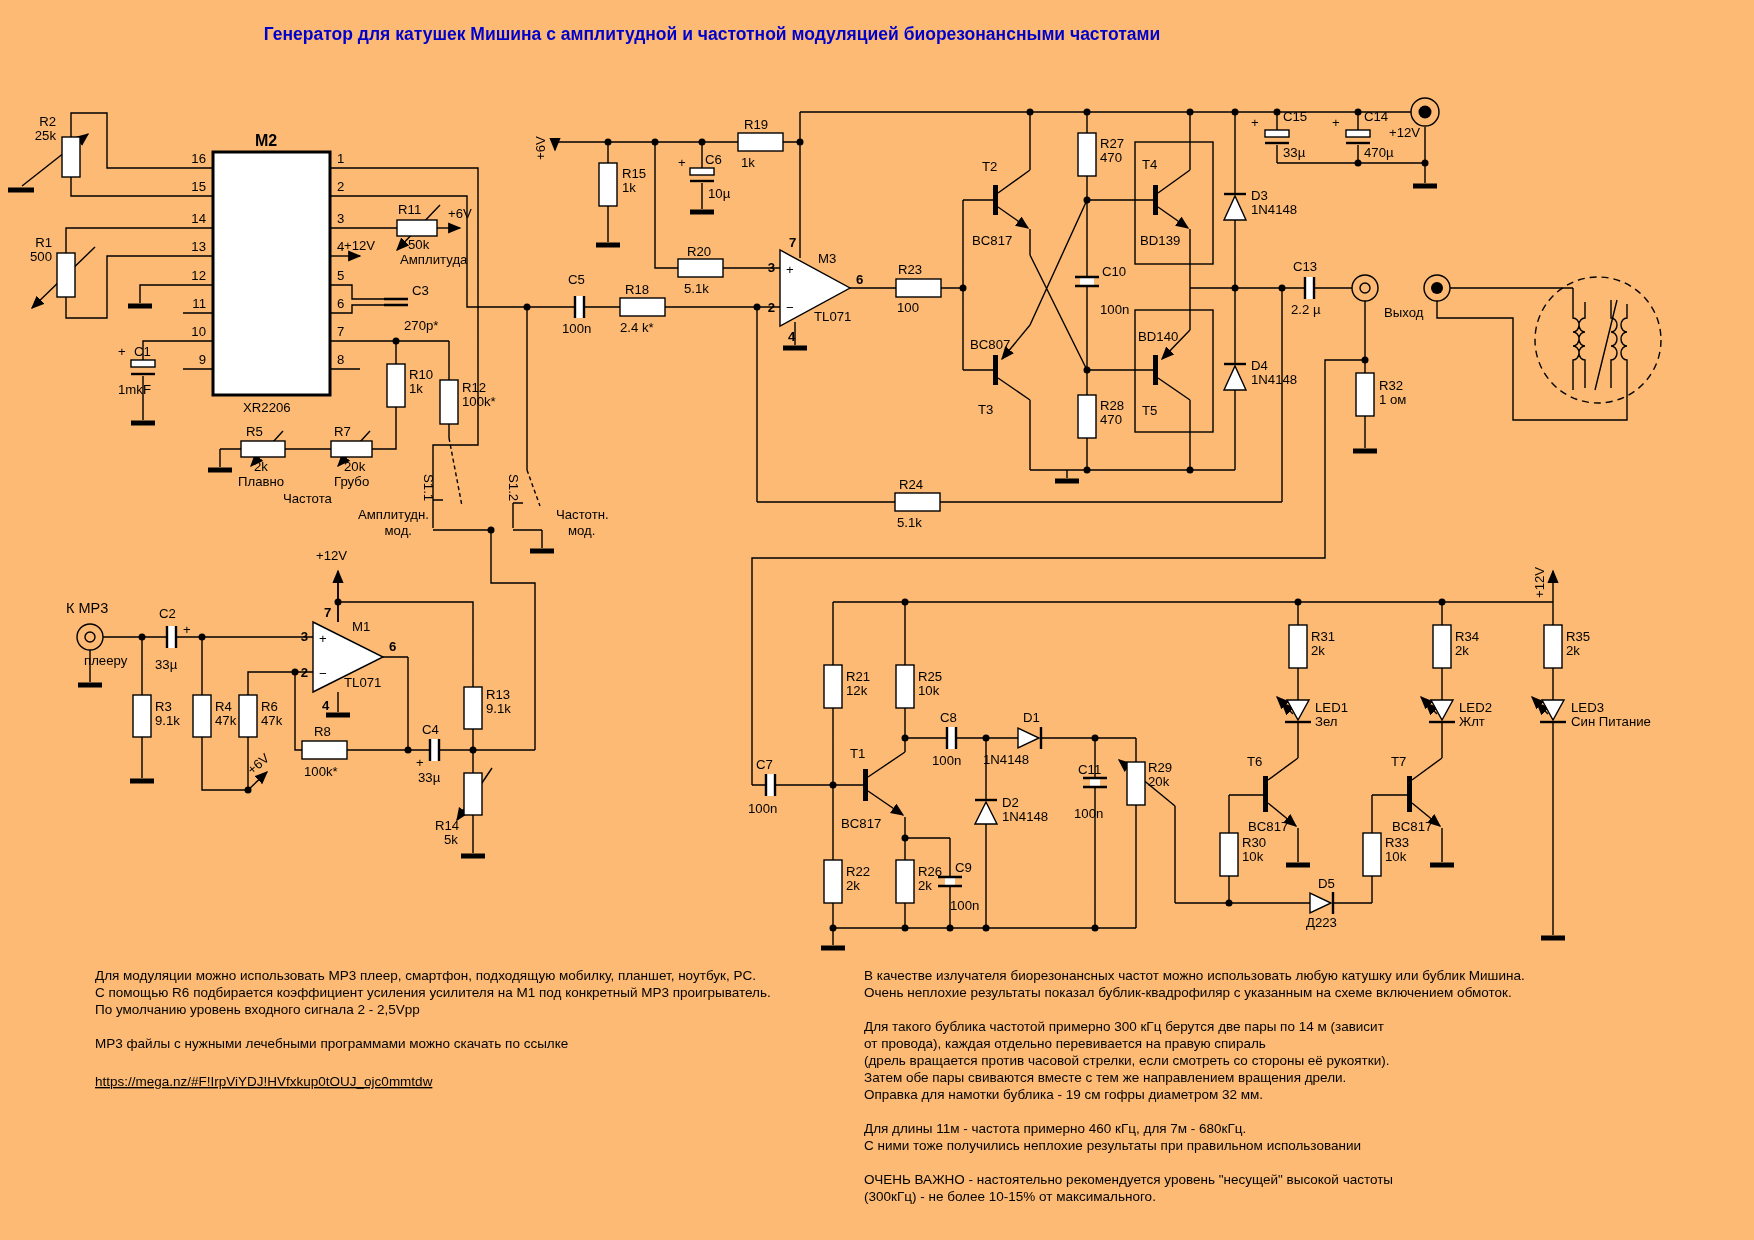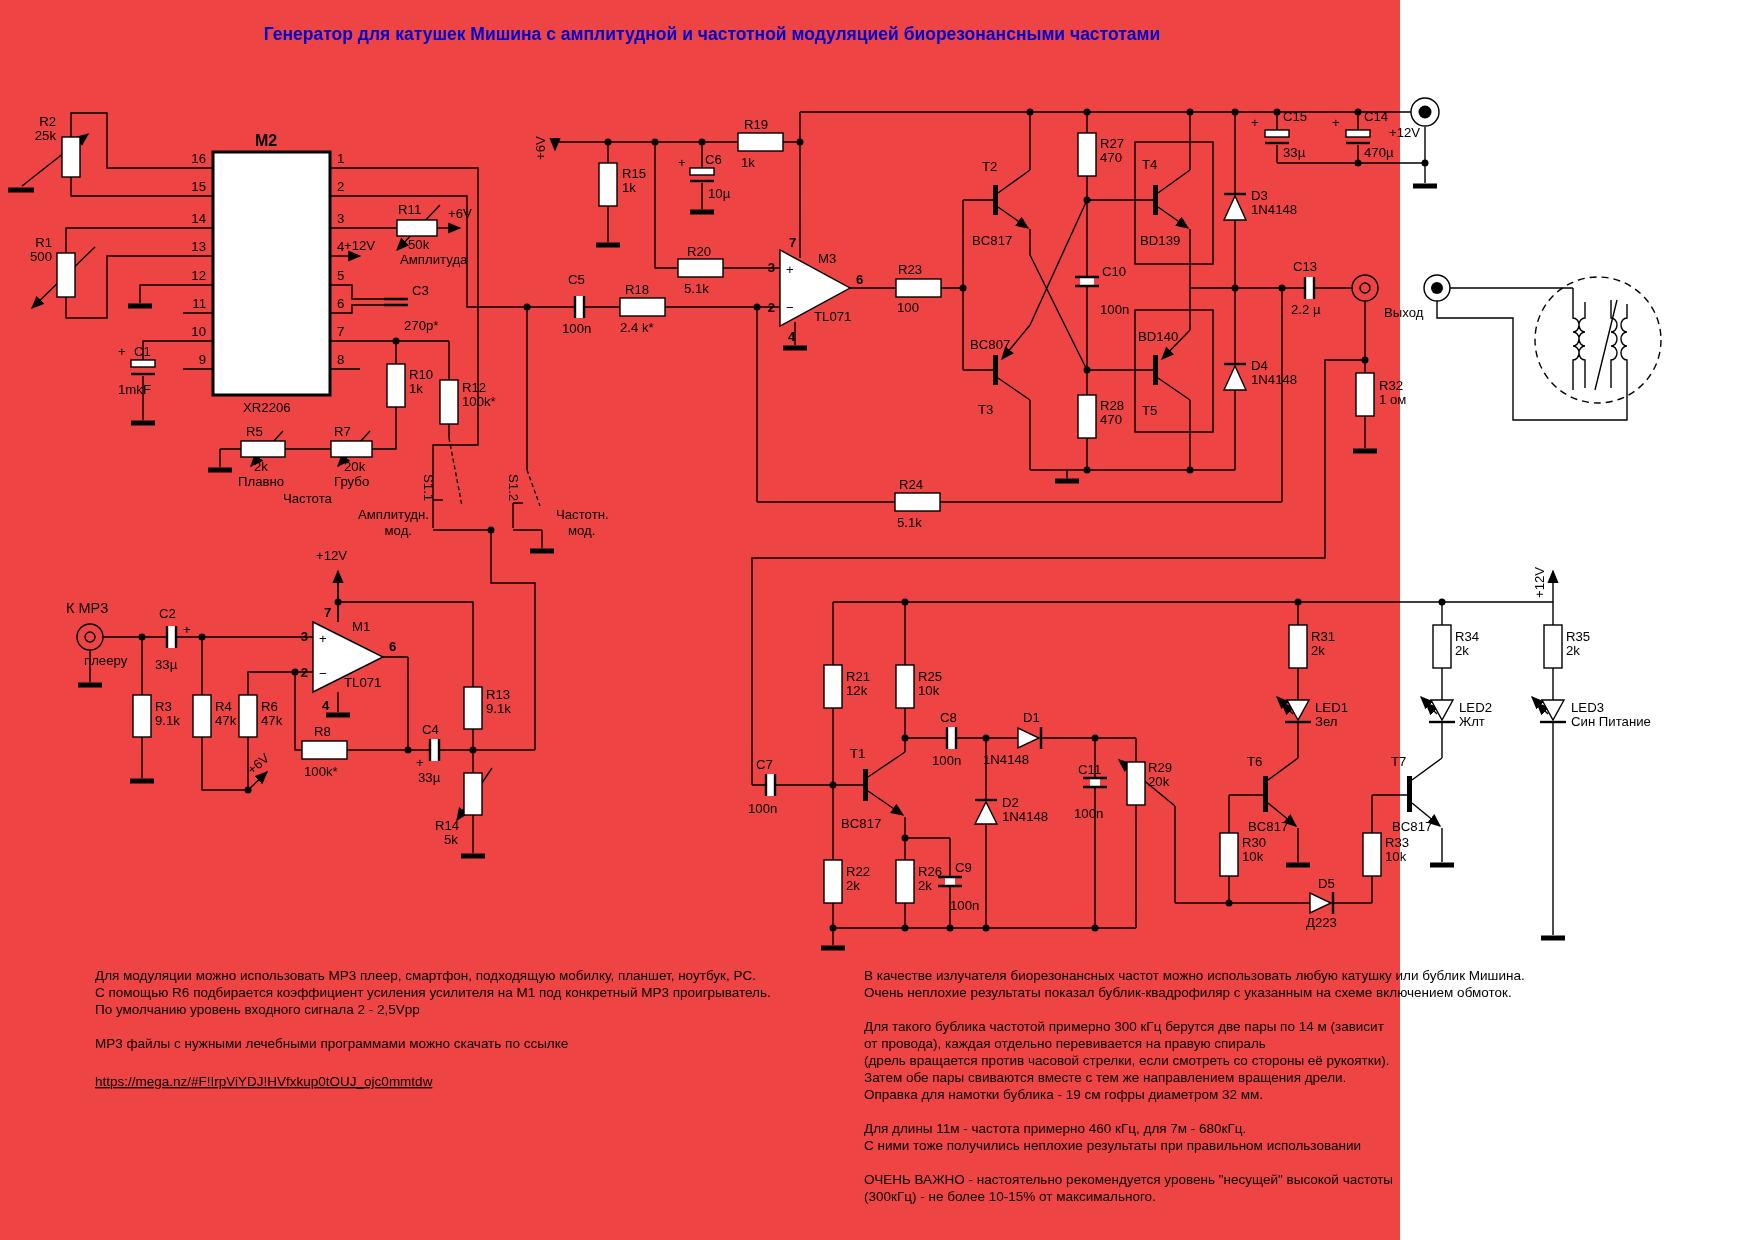--- a/index.html
+++ b/index.html
@@ -1,16 +1,16 @@
 <!DOCTYPE html>
 <html><head>
 <meta charset="utf-8">
 <style>
   html,body{margin:0;background:#fff}
-  #page{position:relative;width:1400px;height:1240px;background:#ef4444;font-family:"Liberation Sans",sans-serif}
+  #page{position:relative;width:1754px;height:1240px;background:#fdba74;font-family:"Liberation Sans",sans-serif}
   svg{display:block}
   svg text{font:13.2px "Liberation Sans",sans-serif;fill:#000}
   .w{fill:none;stroke:#000;stroke-width:1.4}
   .dsh{fill:none;stroke:#000;stroke-width:1.4;stroke-dasharray:4 3}
   .dsh2{fill:none;stroke:#000;stroke-width:1.4;stroke-dasharray:7 5}
   .b{fill:#fff;stroke:#000;stroke-width:1.4}
   .nf{fill:none;stroke:#000;stroke-width:1.4}
   .chip{fill:#fff;stroke:#000;stroke-width:3}
   .bar{stroke:#000;stroke-width:5}
   .p{stroke:#000;stroke-width:2.4}

